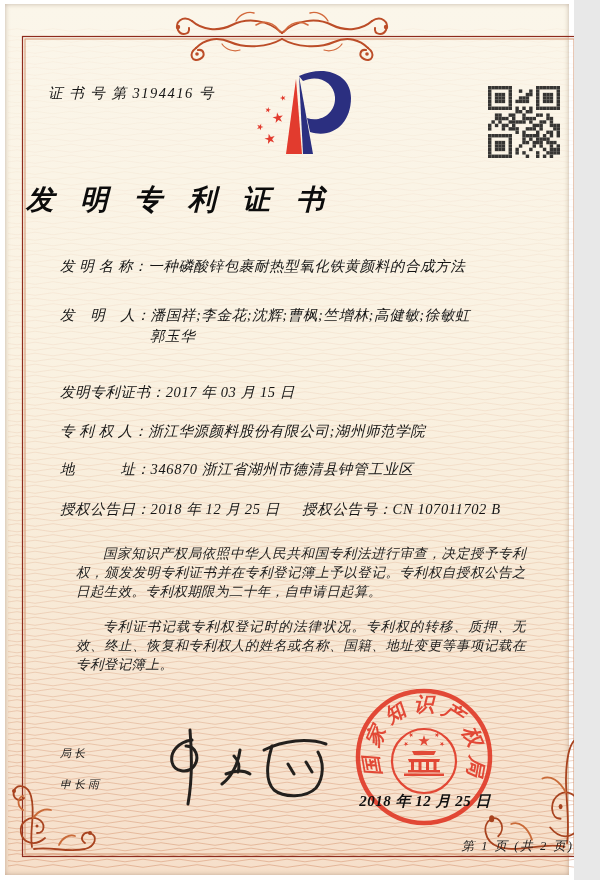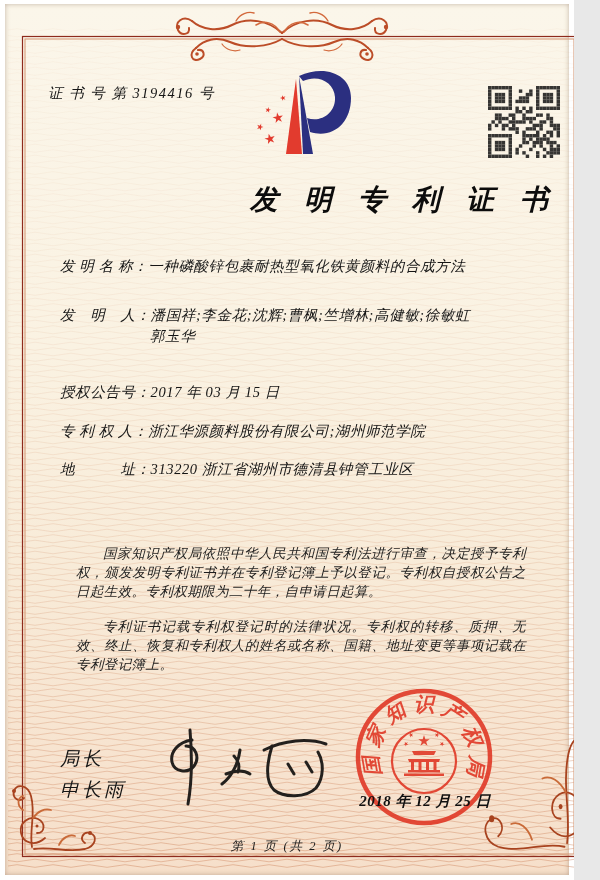--- a/index.html
+++ b/index.html
@@ -3,32 +3,32 @@
 <meta charset="utf-8">
 <style>
   html,body{margin:0;padding:0;background:#e8e8e8;}
   .page{position:relative;width:574px;height:880px;background:#fff;overflow:hidden;
         font-family:"Liberation Serif","DejaVu Serif",serif;font-style:italic;}
   .paper{position:absolute;left:5px;top:4px;right:5px;bottom:5px;
          background:linear-gradient(180deg,#fbf6ea 0%,#faf2e2 40%,#f8ebd8 65%,#f7e3cf 88%,#f6dfca 100%);
          box-shadow:0 0 5px rgba(110,80,60,.4) inset;}
   svg.layer{position:absolute;left:0;top:0;pointer-events:none;}
   .certno{position:absolute;left:48px;top:84px;font-size:14.5px;letter-spacing:1.5px;color:#161616;white-space:nowrap;}
-  .title{position:absolute;left:0;right:0;top:181px;text-align:right;font-size:28px;font-weight:bold;
+  .title{position:absolute;left:0;right:0;top:181px;text-align:left;font-size:28px;font-weight:bold;
          color:#0c0c0c;letter-spacing:26px;text-indent:26px;white-space:nowrap;}
   .row{position:absolute;left:60px;font-size:14.5px;color:#151515;letter-spacing:.6px;white-space:nowrap;}
   .row .lb{color:#151515;}
   .row .val{color:#151515;}
   .paras{position:absolute;left:60px;top:528px;width:482px;}
   .paras p{margin:16px;text-indent:2em;font-size:13.5px;line-height:19px;color:#1d1d1d;
            text-align:justify;letter-spacing:.4px;}
-  .signer{position:absolute;left:60px;font-size:19px;letter-spacing:3px;color:#141414;}
+  .signer{position:absolute;left:60px;font-size:11px;letter-spacing:3px;color:#141414;}
   .sealdate{position:absolute;left:350px;top:792px;width:150px;text-align:center;
             font-size:15px;font-weight:bold;color:#101010;letter-spacing:.5px;white-space:nowrap;z-index:6;}
-  .footer{position:absolute;left:0;right:0;top:838px;text-align:center;font-size:12.5px;
+  .footer{position:absolute;left:0;right:0;top:838px;text-align:right;font-size:12.5px;
           letter-spacing:2px;color:#1b1b1b;}
   #seal-svg{position:absolute;left:352px;top:685px;opacity:.88;z-index:5;}
   #seal-ring text{font-size:20px;font-weight:bold;fill:#e03422;text-anchor:middle;
                   dominant-baseline:central;font-family:"Liberation Serif","DejaVu Serif",serif;}
   #sig-svg{position:absolute;left:148px;top:726px;z-index:4;}
   #logo-svg{position:absolute;left:250px;top:60px;}
   #qr-svg{position:absolute;left:488px;top:86px;opacity:.88;}
 </style>
 </head>
 <body>
@@ -473,27 +473,33 @@
   <div class="row" style="top:257px">
     <span class="lb">发 明 名 称：</span><span class="val">一种磷酸锌包裹耐热型氧化铁黄颜料的合成方法</span>
   </div>
   <div class="row" style="top:306px">
     <span class="lb">发　明　人：</span><span class="val">潘国祥;李金花;沈辉;曹枫;竺增林;高健敏;徐敏虹</span>
   </div>
   <div class="row" style="left:150px;top:327px">
     <span class="val">郭玉华</span>
   </div>
   <div class="row" style="top:383px">
-    <span class="lb">授权公告号：</span><span class="val">2017 年 03 月 15 日</span>
+    <span class="lb">发明专利证书：</span><span class="val">2017 年 03 月 15 日</span>
   </div>
   <div class="row" style="top:422px">
     <span class="lb">专 利 权 人：</span><span class="val">浙江华源颜料股份有限公司;湖州师范学院</span>
   </div>
   <div class="row" style="top:460px">
-    <span class="lb">地　　　址：</span><span class="val">313220 浙江省湖州市德清县钟管工业区</span>
+    <span class="lb">地　　　址：</span><span class="val">346870 浙江省湖州市德清县钟管工业区</span>
+  </div>
+  <div class="row" style="top:500px">
+    <span class="lb">授权公告日：</span><span class="val">2018 年 12 月 25 日</span>
+  </div>
+  <div class="row" style="left:302px;top:500px">
+    <span class="lb">授权公告号：</span><span class="val">CN 107011702 B</span>
   </div>
 
   <div class="paras">
     <p>国家知识产权局依照中华人民共和国专利法进行审查，决定授予专利权，颁发发明专利证书并在专利登记簿上予以登记。专利权自授权公告之日起生效。专利权期限为二十年，自申请日起算。</p>
     <p>专利证书记载专利权登记时的法律状况。专利权的转移、质押、无效、终止、恢复和专利权人的姓名或名称、国籍、地址变更等事项记载在专利登记簿上。</p>
   </div>
 
   <div class="signer" style="top:746px">局长</div>
   <div class="signer" style="top:777px">申长雨</div>
 

